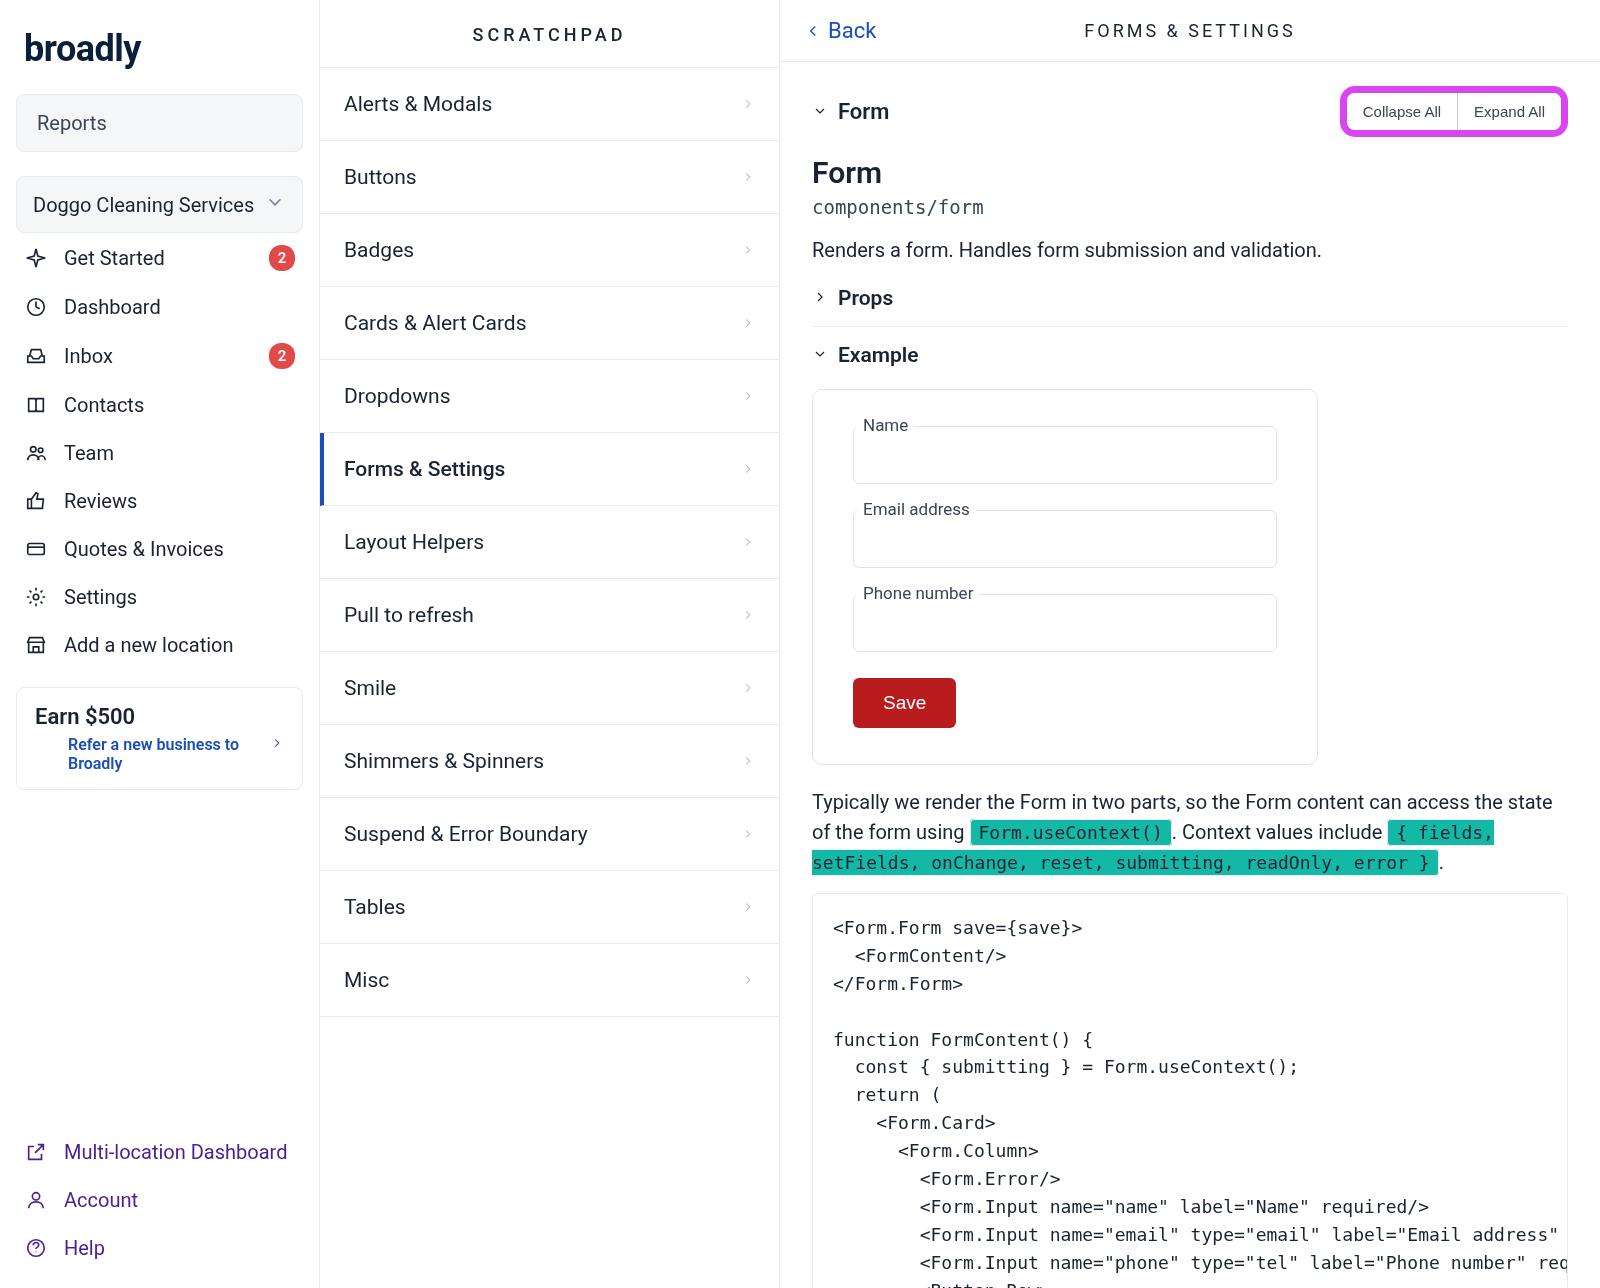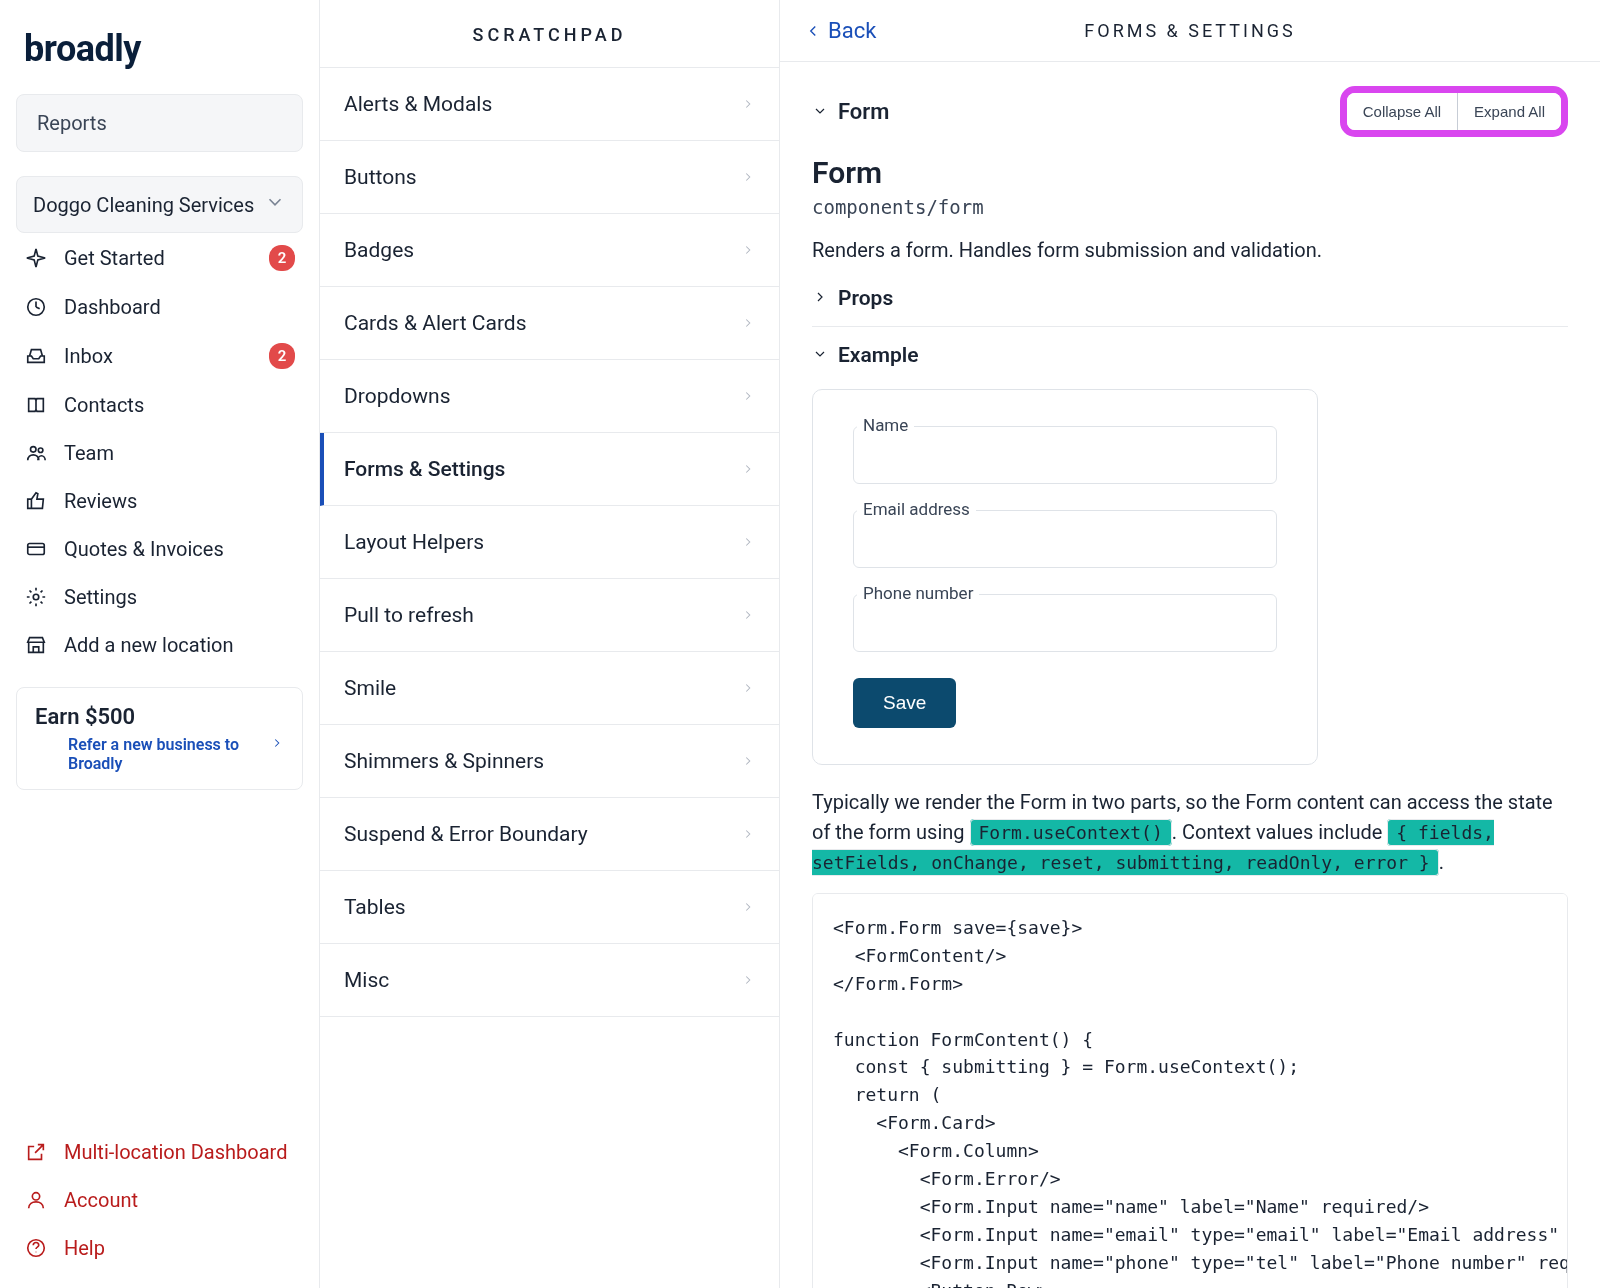--- a/index.html
+++ b/index.html
@@ -20,21 +20,21 @@
 .nav li { display: flex; align-items: center; padding: 12px 8px; font-size: 20px; color: #1a2332; cursor: pointer; gap: 16px; }
 .nav li .icon { width: 24px; height: 24px; display: flex; align-items: center; justify-content: center; color: #1a2332; flex-shrink: 0; }
 .nav li .label { flex: 1; }
 .badge { background: #e24a4a; color: #fff; border-radius: 12px; min-width: 26px; height: 26px; display:flex; align-items:center; justify-content:center; font-size: 15px; font-weight: 600; padding: 0 8px; }
 
 .referral { border: 1px solid #e8eaed; border-radius: 8px; padding: 16px 18px; margin-top: 18px; }
 .referral .title { font-size: 22px; font-weight: 600; color: #1a2332; margin-bottom: 6px; }
 .referral .link { font-size: 16px; color: #1a4fb8; font-weight: 600; display:flex; align-items:flex-start; gap:4px;margin-left:33px; }
 
 .sidebar-footer { margin-top: auto; list-style: none; }
-.sidebar-footer li { display: flex; align-items: center; padding: 12px 8px; font-size: 20px; color: #b91c1c; gap: 16px; cursor:pointer; }
+.sidebar-footer li { display: flex; align-items: center; padding: 12px 8px; font-size: 20px; color: #4c1d95; gap: 16px; cursor:pointer; }
 .sidebar-footer li .icon { width: 24px; height: 24px; display:flex; align-items:center; justify-content:center; }
 
 
 .scratchpad { width: 460px; border-right: 1px solid #e8eaed; display:flex; flex-direction:column; }
 .scratch-title { text-align: center; font-size: 18px; letter-spacing: 4px; padding: 24px 0 22px; color: #1a2332; font-weight: 500; }
 .scratch-list { list-style: none; border-top: 1px solid #e8eaed; }
 .scratch-list li { border-bottom: 1px solid #e8eaed; padding: 24px 24px; display:flex; justify-content: space-between; align-items:center; font-size: 21px; cursor:pointer; }
 .scratch-list li.active { border-left: 4px solid #1a4fb8; padding-left: 20px; font-weight:500; }
 .scratch-list li .chev { color: #b0b6c0; font-size: 18px; }
 
@@ -57,21 +57,21 @@
 .component-name { font-size: 30px; font-weight: 600; margin-top: 18px; margin-bottom: 6px; }
 .component-path { font-family: ui-monospace, Menlo, monospace; font-size: 19px; color: #3a4556; margin-bottom: 20px; }
 .component-desc { font-size: 20px; color: #1a2332; margin-bottom: 24px; }
 
 .divider { border: none; border-top: 1px solid #e8eaed; margin: 16px 0; }
 
 .example-card { border: 1px solid #dfe3e8; border-radius: 10px; padding: 36px 40px; margin: 22px 0; max-width: 506px; }
 .field-wrap { position: relative; margin-bottom: 26px; }
 .field-label { position: absolute; top: -11px; left: 4px; background:#fff; padding: 0 6px; font-size: 17px; color: #3a4556; }
 .field-input { width: 100%; border: 1px solid #dfe3e8; border-radius: 6px; height: 58px; padding: 0 14px; font-size: 18px; }
-.save-btn { background: #0c4a6e; color:#fff; border:none; border-radius: 6px; padding: 14px 30px; font-size: 19px; cursor:pointer; }
+.save-btn { background: #b91c1c; color:#fff; border:none; border-radius: 6px; padding: 14px 30px; font-size: 19px; cursor:pointer; }
 
 .prose { font-size: 20px; line-height: 1.5; color: #1a2332; margin-bottom: 16px; }
 code.inline { font-family: ui-monospace, Menlo, monospace; background: #14b8a6; border: 1px solid #e8eaed; border-radius: 4px; padding: 2px 8px; font-size: 18px; }
 
 .code-block { border: 1px solid #e8eaed; border-radius: 6px; padding: 20px; font-family: ui-monospace, Menlo, monospace; font-size: 18px; line-height: 1.55; white-space: pre; overflow-x: auto; background:#fff; color:#1a2332; }
 
 svg { width: 22px; height: 22px; stroke: currentColor; fill: none; stroke-width: 1.8; }
 </style>
 </head>
 <body>

